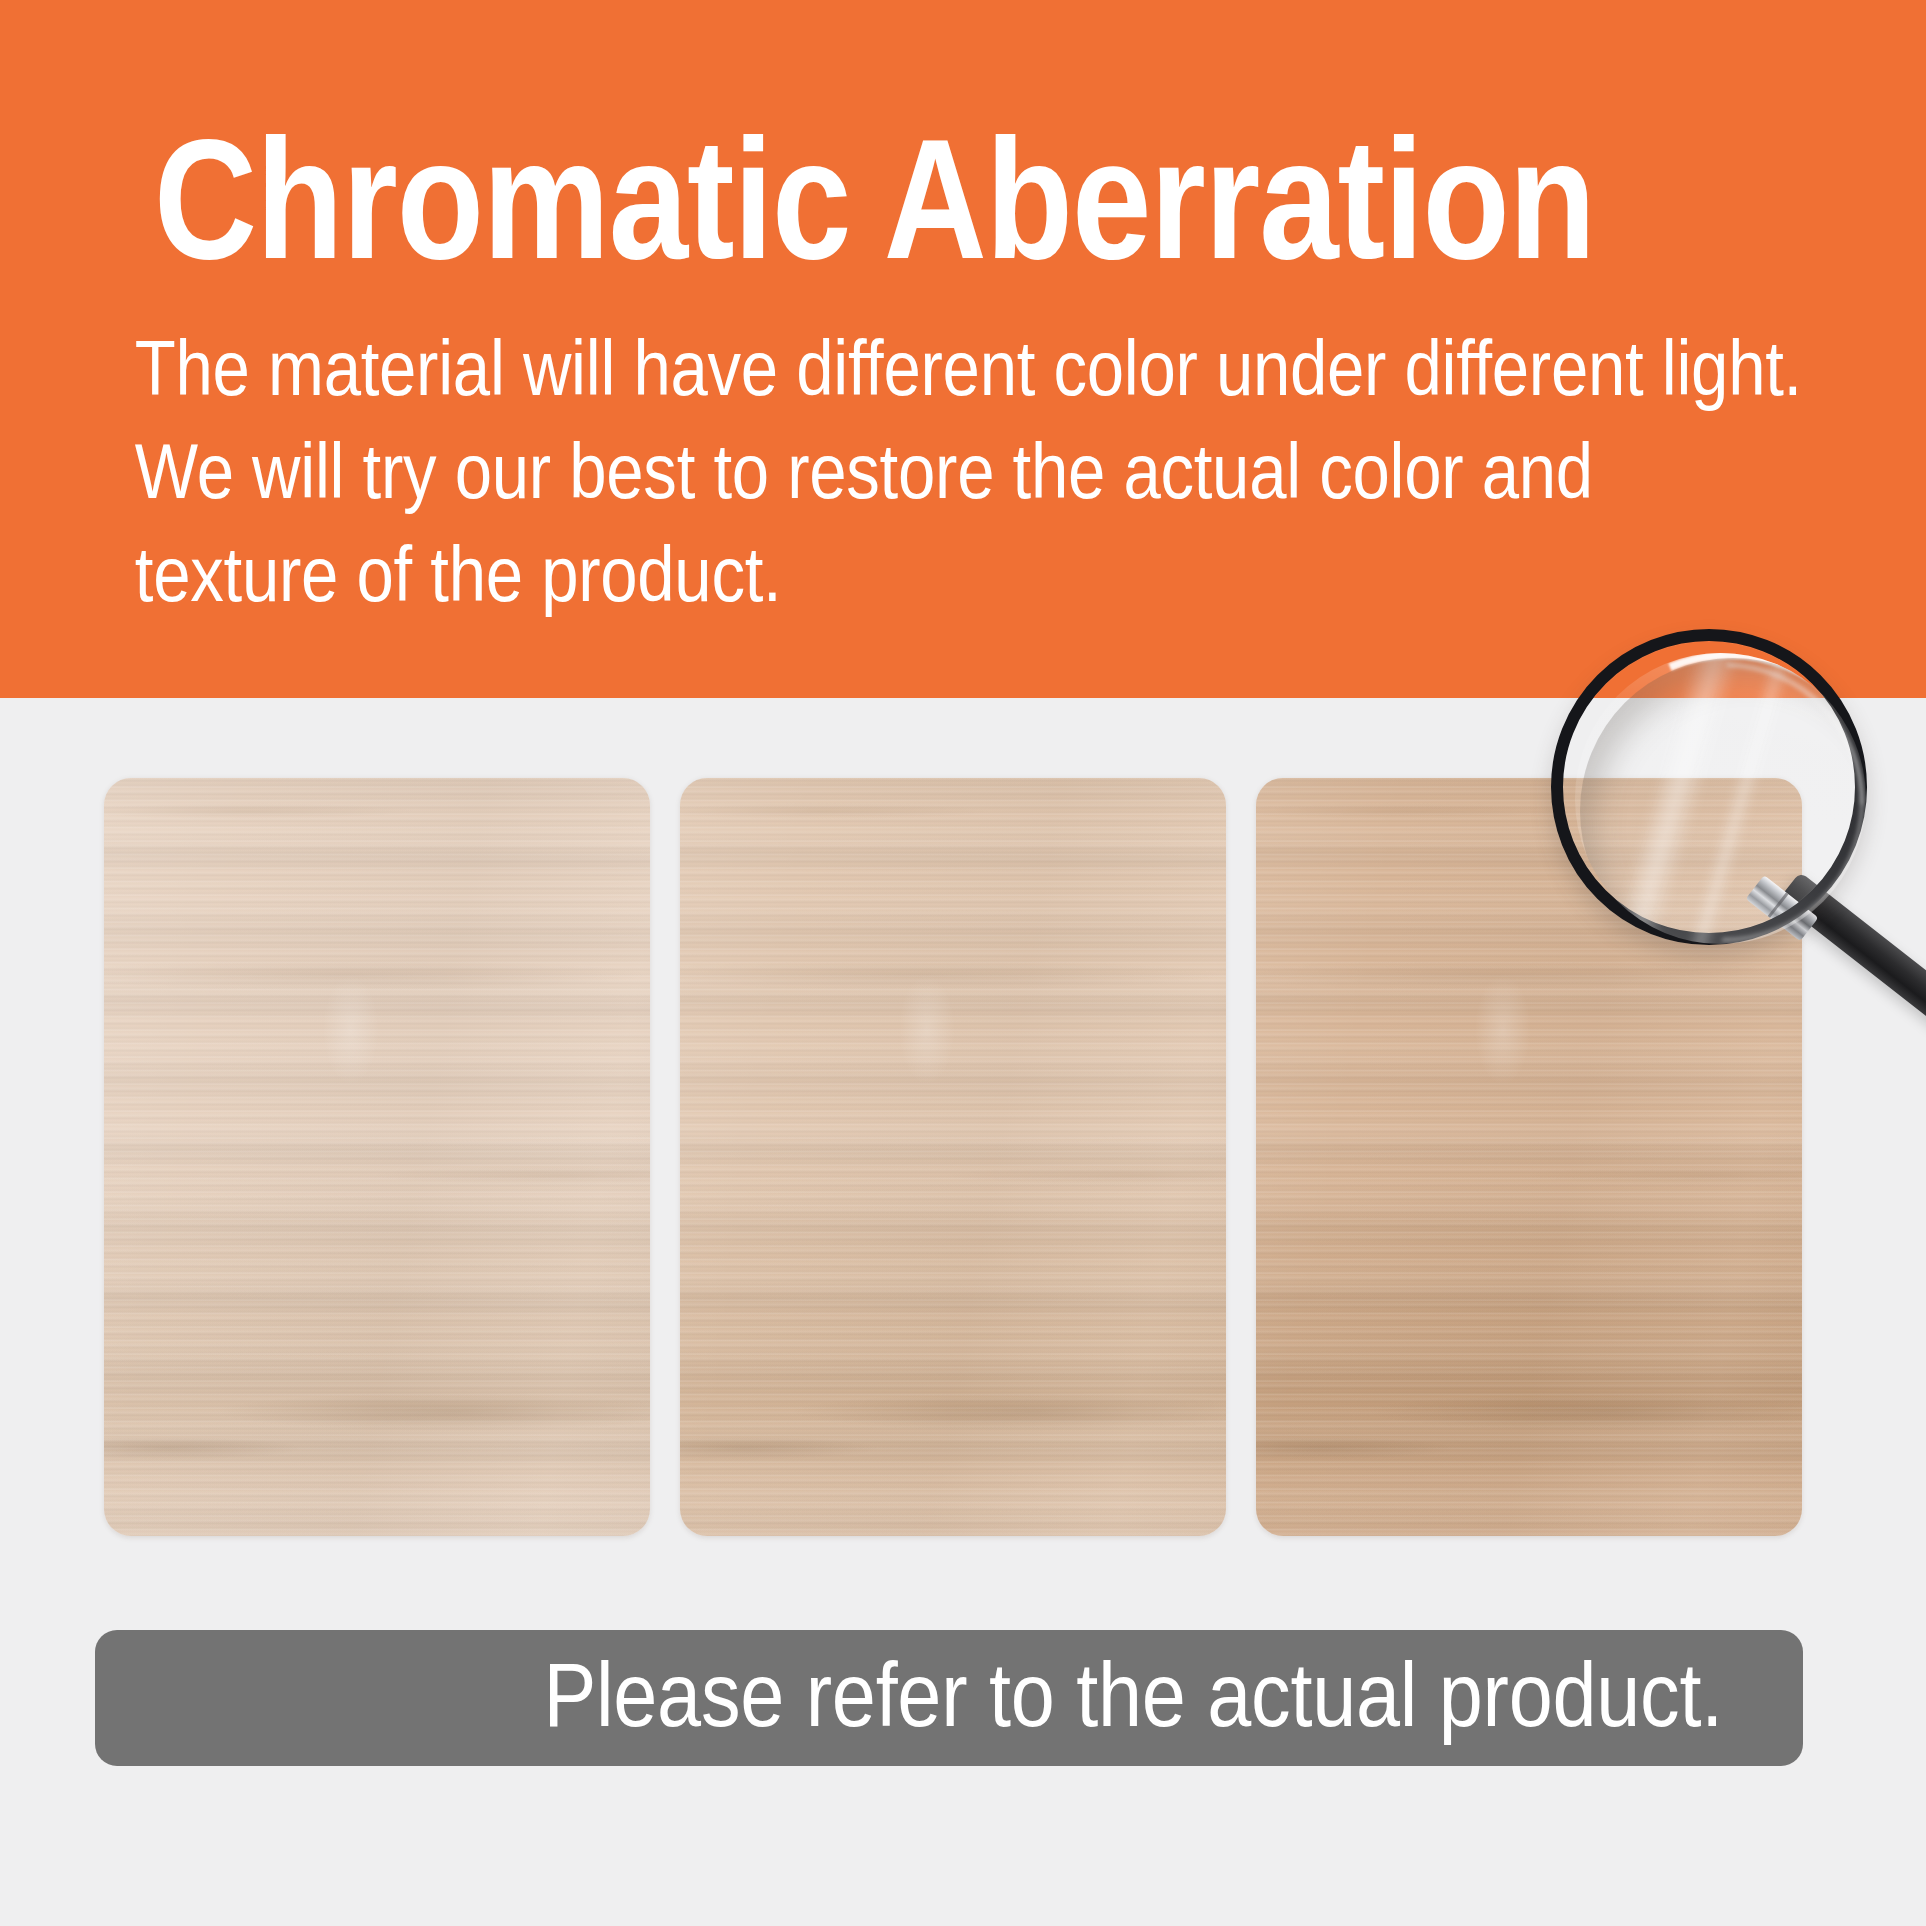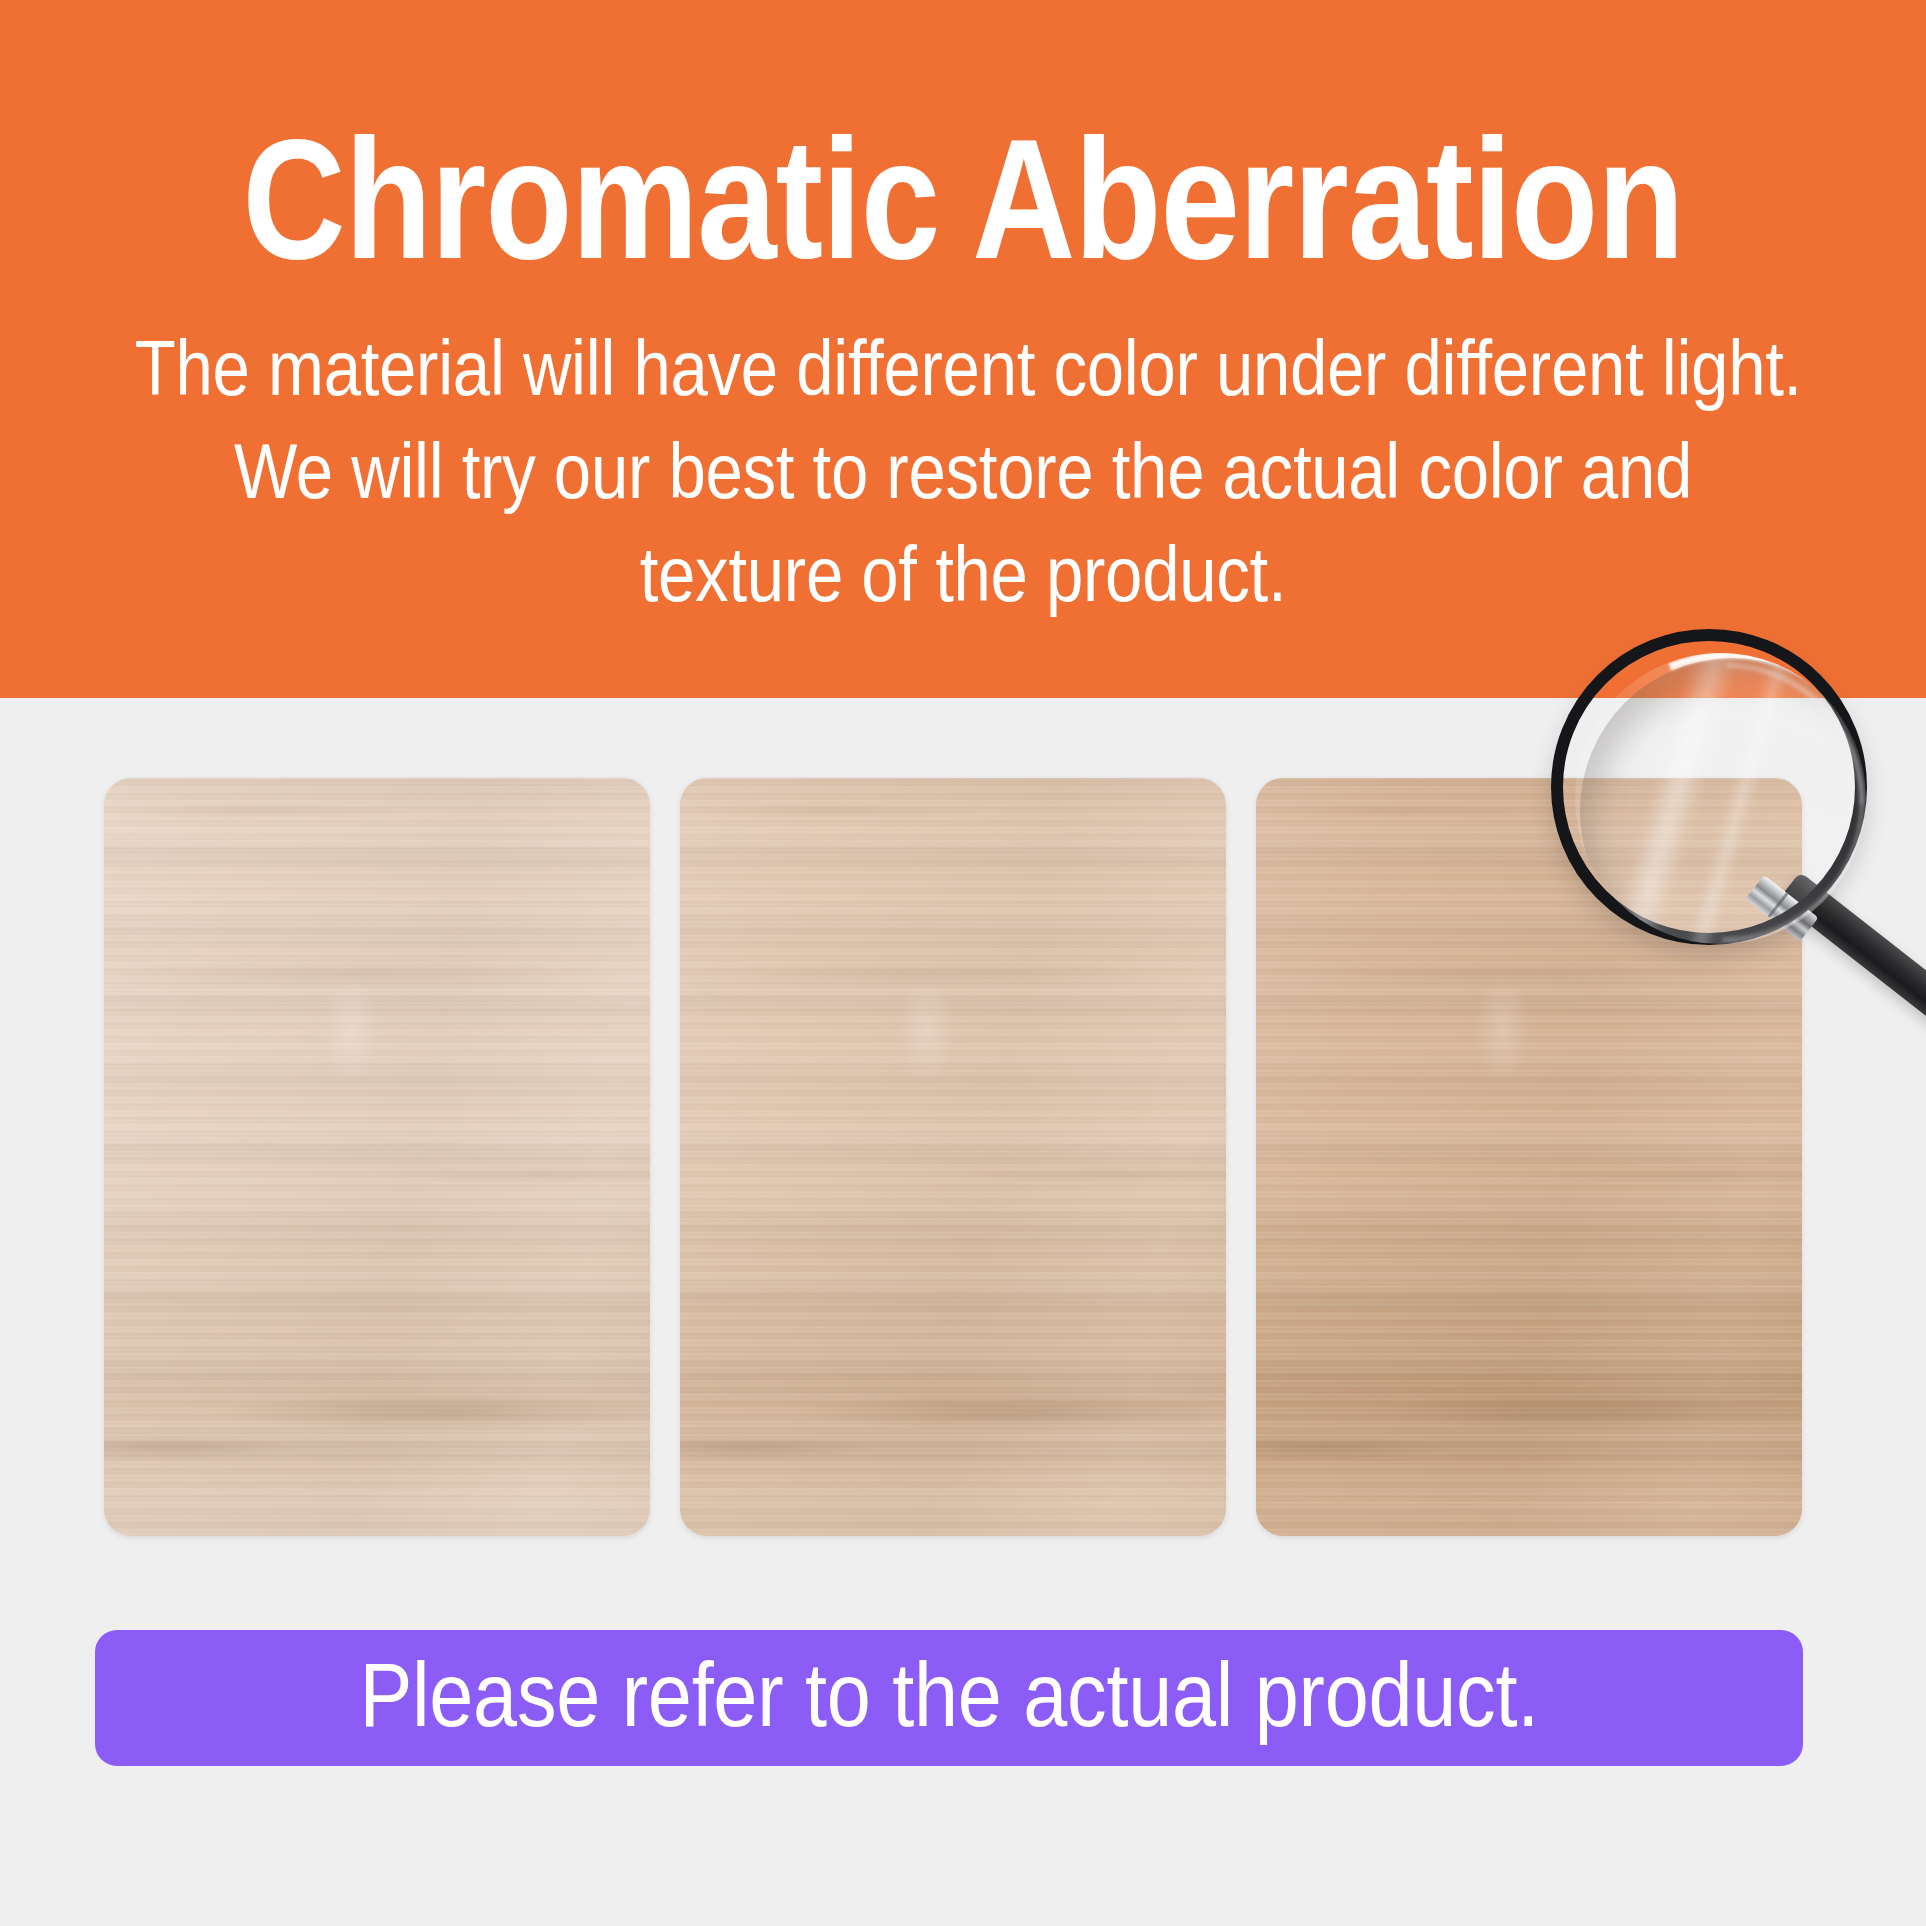--- a/index.html
+++ b/index.html
@@ -35,21 +35,20 @@
     background: #efeff0;
     z-index: 1;
   }
 
   .header-text-wrap {
     position: absolute;
     left: 0;
     top: 0;
     width: 1926px;
     z-index: 3;
-    text-align: center;
   }
 
   .title {
     margin: 0;
     padding-top: 114px;
     color: #ffffff;
     font-family: "Liberation Sans Narrow", "Liberation Sans", "DejaVu Sans Condensed", sans-serif;
     font-weight: bold;
     font-size: 170px;
     line-height: 1.0;
@@ -332,18 +331,18 @@
       <div class="mag-lens">
         <div class="lens-streak"></div>
         <div class="lens-streak2"></div>
         <div class="lens-arc"></div>
         <div class="lens-arc2"></div>
         <div class="lens-shadow"></div>
       </div>
     </div>
   </div>
 
-  <button class="footer-button" style="background: #8b5cf6;">
+  <button class="footer-button" style="background: #737373; justify-content: flex-end;">
     <span class="footer-button-label" style="color: rgb(255, 255, 255);">Please refer to the actual product.</span>
   </button>
 
 </div>
 
 
 </body></html>

